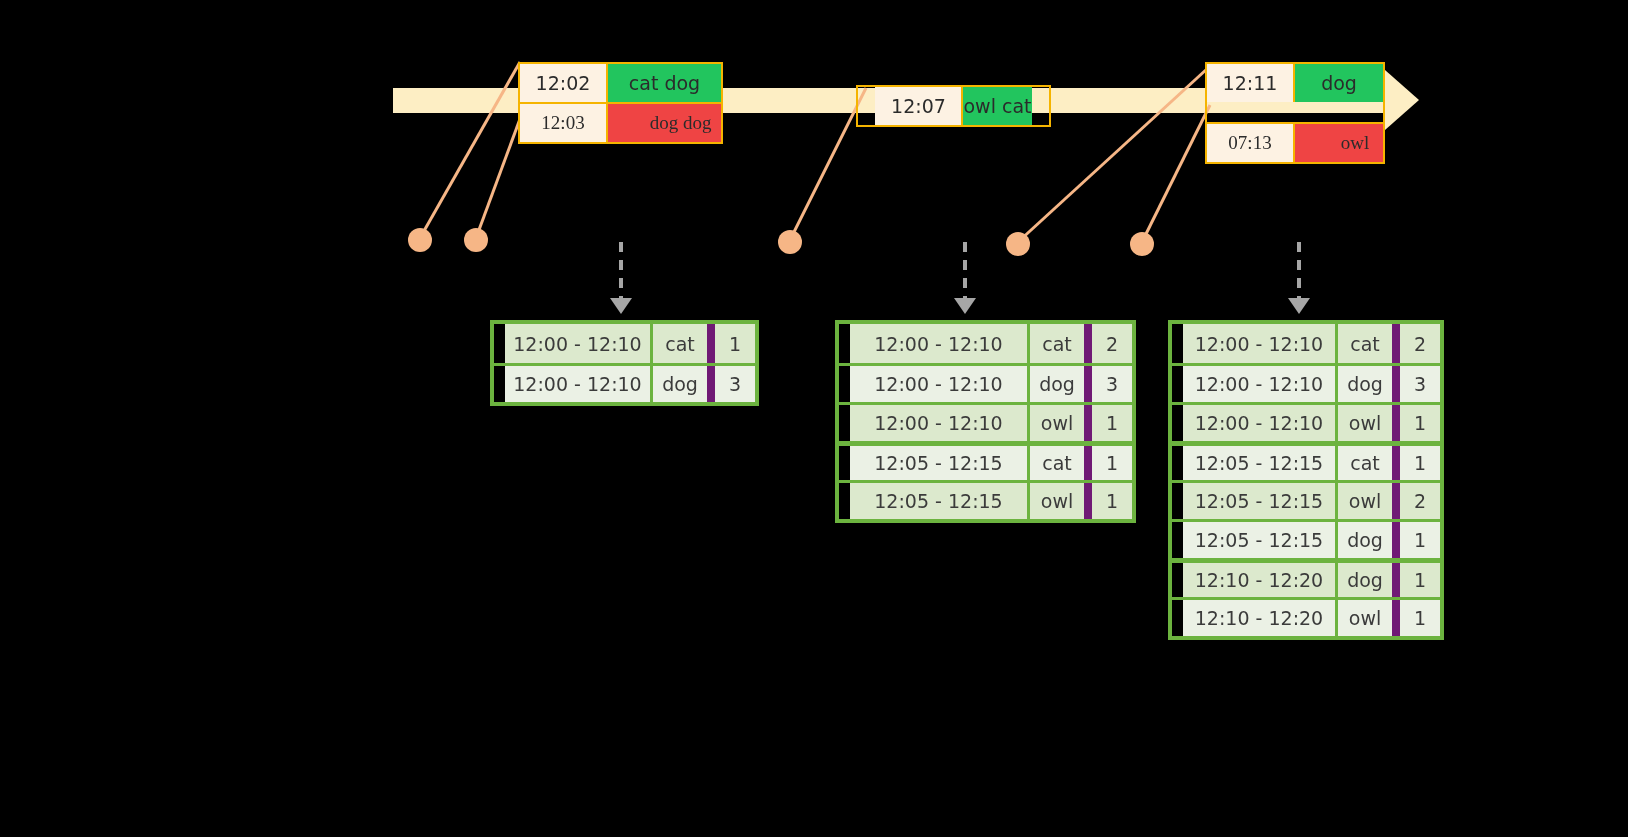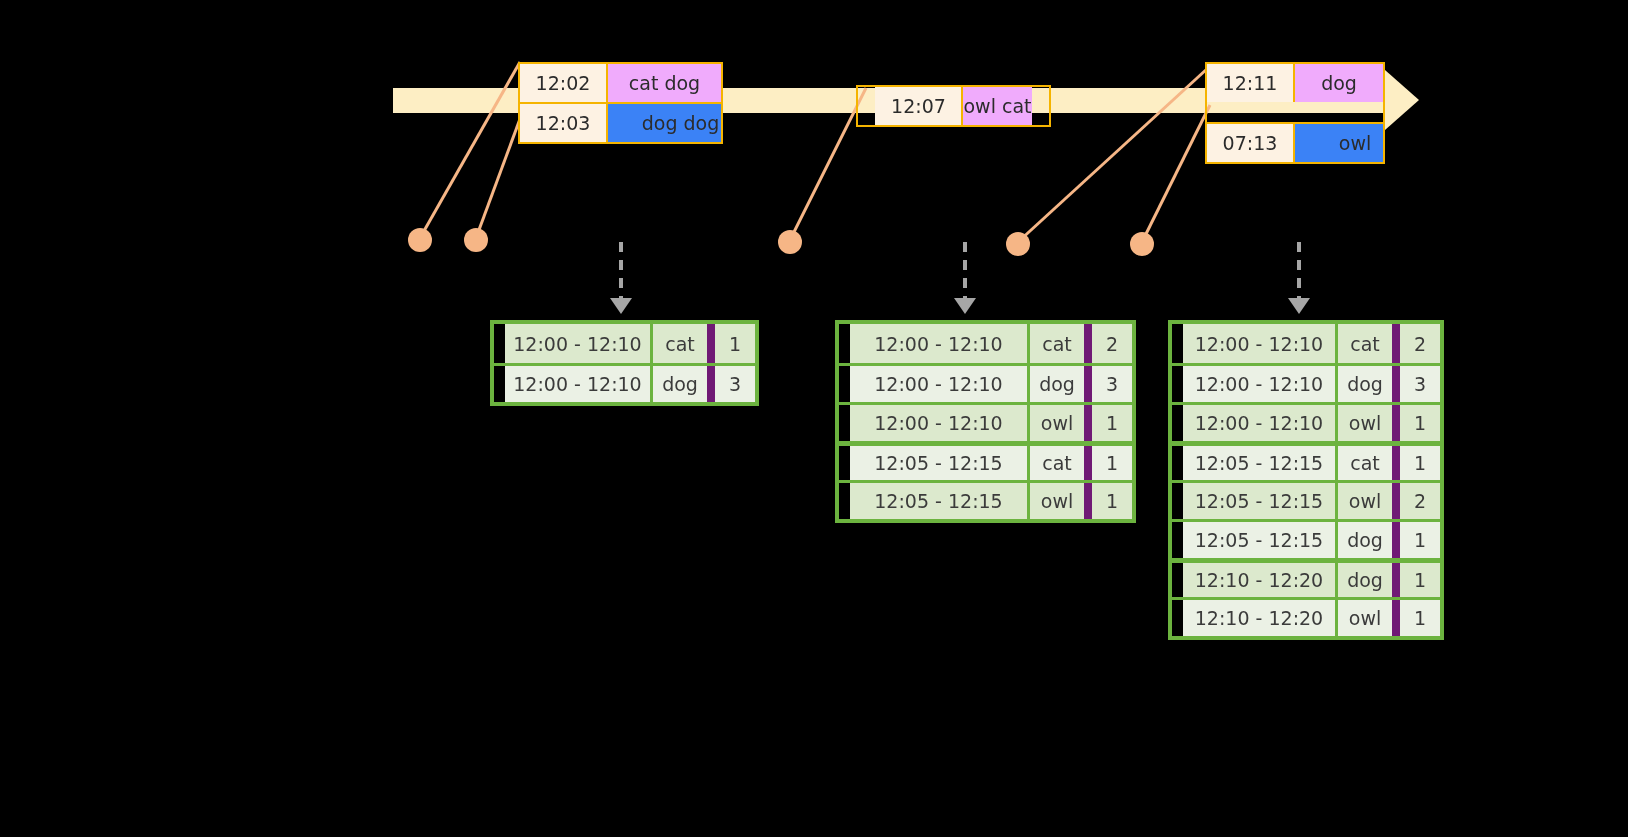--- a/index.html
+++ b/index.html
@@ -12,29 +12,29 @@
   .timeline-bar{position:absolute;left:393px;top:88px;width:1000px;height:25px;
                 background:#fdeec4;}
   .timeline-arrow{position:absolute;left:1385px;top:70px;width:0;height:0;
                   border-top:30px solid transparent;border-bottom:30px solid transparent;
                   border-left:34px solid #fdeec4;}
 
   
   .evt{position:absolute;border:2.5px solid #f5b400;box-sizing:border-box;
        display:flex;flex-direction:column;}
   .evt-row{display:flex;height:38px;}
-  .evt-row + .evt-row{border-top:2px solid #f5b400;}
+  .evt-row + .evt-row{border-top:2px solid #f5b400;font-family:Liberation Serif, serif;}
   .evt-time{width:86px;display:flex;align-items:center;justify-content:center;
             font-size:19px;color:#2b2b2b;border-right:2px solid #f5b400;}
   .evt-words{flex:1;display:flex;align-items:center;justify-content:center;
              font-size:19px;color:#2b2b2b;}
   .shade-a .evt-time{background:#fdf2e3;}
-  .shade-a .evt-words{background:#f0abfc;}
+  .shade-a .evt-words{background:#22c55e;}
   .shade-b .evt-time{background:#fdf2e3;}
-  .shade-b .evt-words{background:#3b82f6;padding-left:32px;}
+  .shade-b .evt-words{background:#ef4444;padding-left:32px;}
 
   #evt1{left:518px;top:62px;width:205px;}
   #evt2{left:856px;top:85px;width:195px;align-items:center;}
   #evt3{left:1205px;top:62px;width:180px;gap:20px;}
 
   
   .dot{position:absolute;width:24px;height:24px;border-radius:50%;
        background:#f6b686;}
 
   

